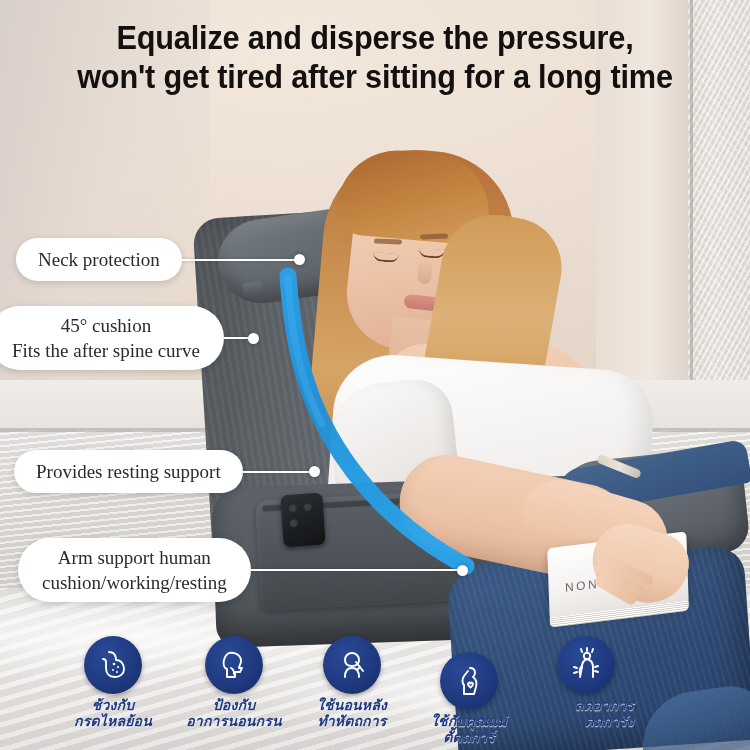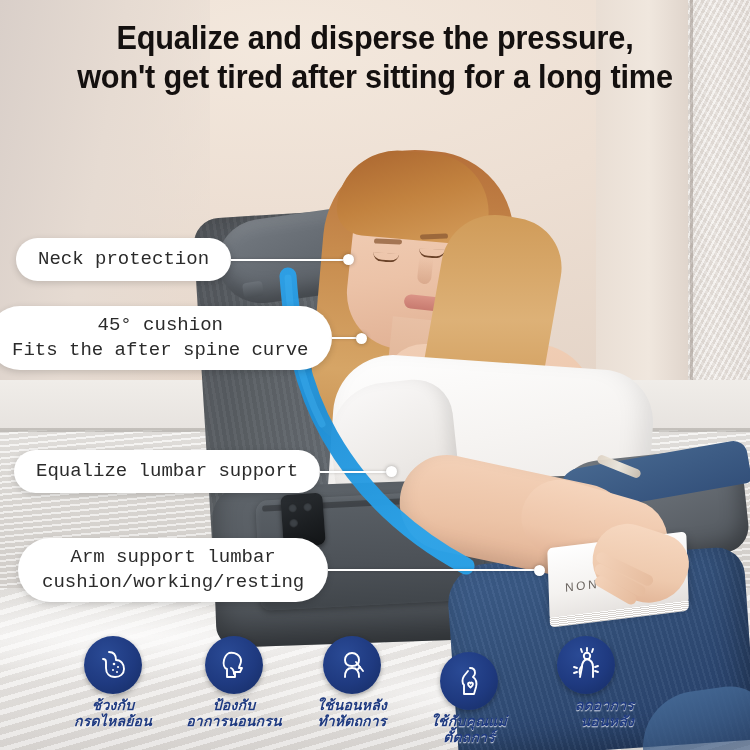--- a/index.html
+++ b/index.html
@@ -158,21 +158,21 @@
 
   
   .headline{position:absolute;left:0;top:18px;width:750px;text-align:center;
         font-family:"Liberation Sans","DejaVu Sans",sans-serif;
         font-weight:700;font-size:33px;line-height:39px;color:#14100f;
         letter-spacing:-.2px;transform:scaleX(.93);}
 
   
   .callout{position:absolute;display:flex;align-items:center;}
   .pill{background:#fff;border-radius:40px;color:#2b2b2b;
-        font-family:Liberation Mono, monospace;font-size:19px;line-height:25px;
+        font-family:Liberation Serif, serif;font-size:19px;line-height:25px;
         padding:9px 22px;box-shadow:0 2px 7px rgba(0,0,0,.16);white-space:nowrap;text-align:center;}
   .pill.two-line{padding:7px 24px;}
   .lead{height:2px;background:#fff;box-shadow:0 0 3px rgba(0,0,0,.22);}
   .dot{width:11px;height:11px;border-radius:50%;background:#fff;
         box-shadow:0 0 4px rgba(0,0,0,.30);flex:0 0 auto;}
 
   #callout-neck{left:16px;top:238px;}
   #callout-neck .lead{width:112px;}
   #callout-45{left:-12px;top:306px;}
   #callout-45 .lead{width:24px;}
@@ -288,28 +288,28 @@
   <div class="callout" id="callout-45">
     <div class="pill two-line">
       <div>45° cushion</div>
       <div>Fits the after spine curve</div>
     </div>
     <div class="lead"></div>
     <div class="dot"></div>
   </div>
 
   <div class="callout" id="callout-lumbar">
-    <div class="pill">Equalize lumbar support</div>
+    <div class="pill">Provides resting support</div>
     <div class="lead"></div>
     <div class="dot"></div>
   </div>
 
   <div class="callout" id="callout-arm">
     <div class="pill two-line">
-      <div>Arm support lumbar</div>
+      <div>Arm support human</div>
       <div>cushion/working/resting</div>
     </div>
     <div class="lead"></div>
     <div class="dot"></div>
   </div>
 
   <div class="badges">
 
     <div class="badge" style="left:65px;top:0;">
       <div class="badge-circle">
@@ -375,18 +375,18 @@
           <path d="M19 12 C23 13 25 16 25 20 L25 30"></path>
           <path d="M19 12 C16 13 14 16 14 20 L12 30"></path>
           <path d="M14 19 C12 21 11 24 12 27"></path>
           <path d="M14 5 L13 2 M19 4 L19 1 M24 5 L25 2"></path>
           <path d="M27 20 L30 19 M27 24 L30 25"></path>
           <path d="M9 21 L6 20 M9 25 L6 26"></path>
         </svg>
       </div>
       <div class="badge-label">
         <div>ลดอาการ</div>
-        <div>นอนหลัง</div>
+        <div>ตถการัง</div>
       </div>
     </div>
 
   </div>
 </div>
 
 </body></html>

